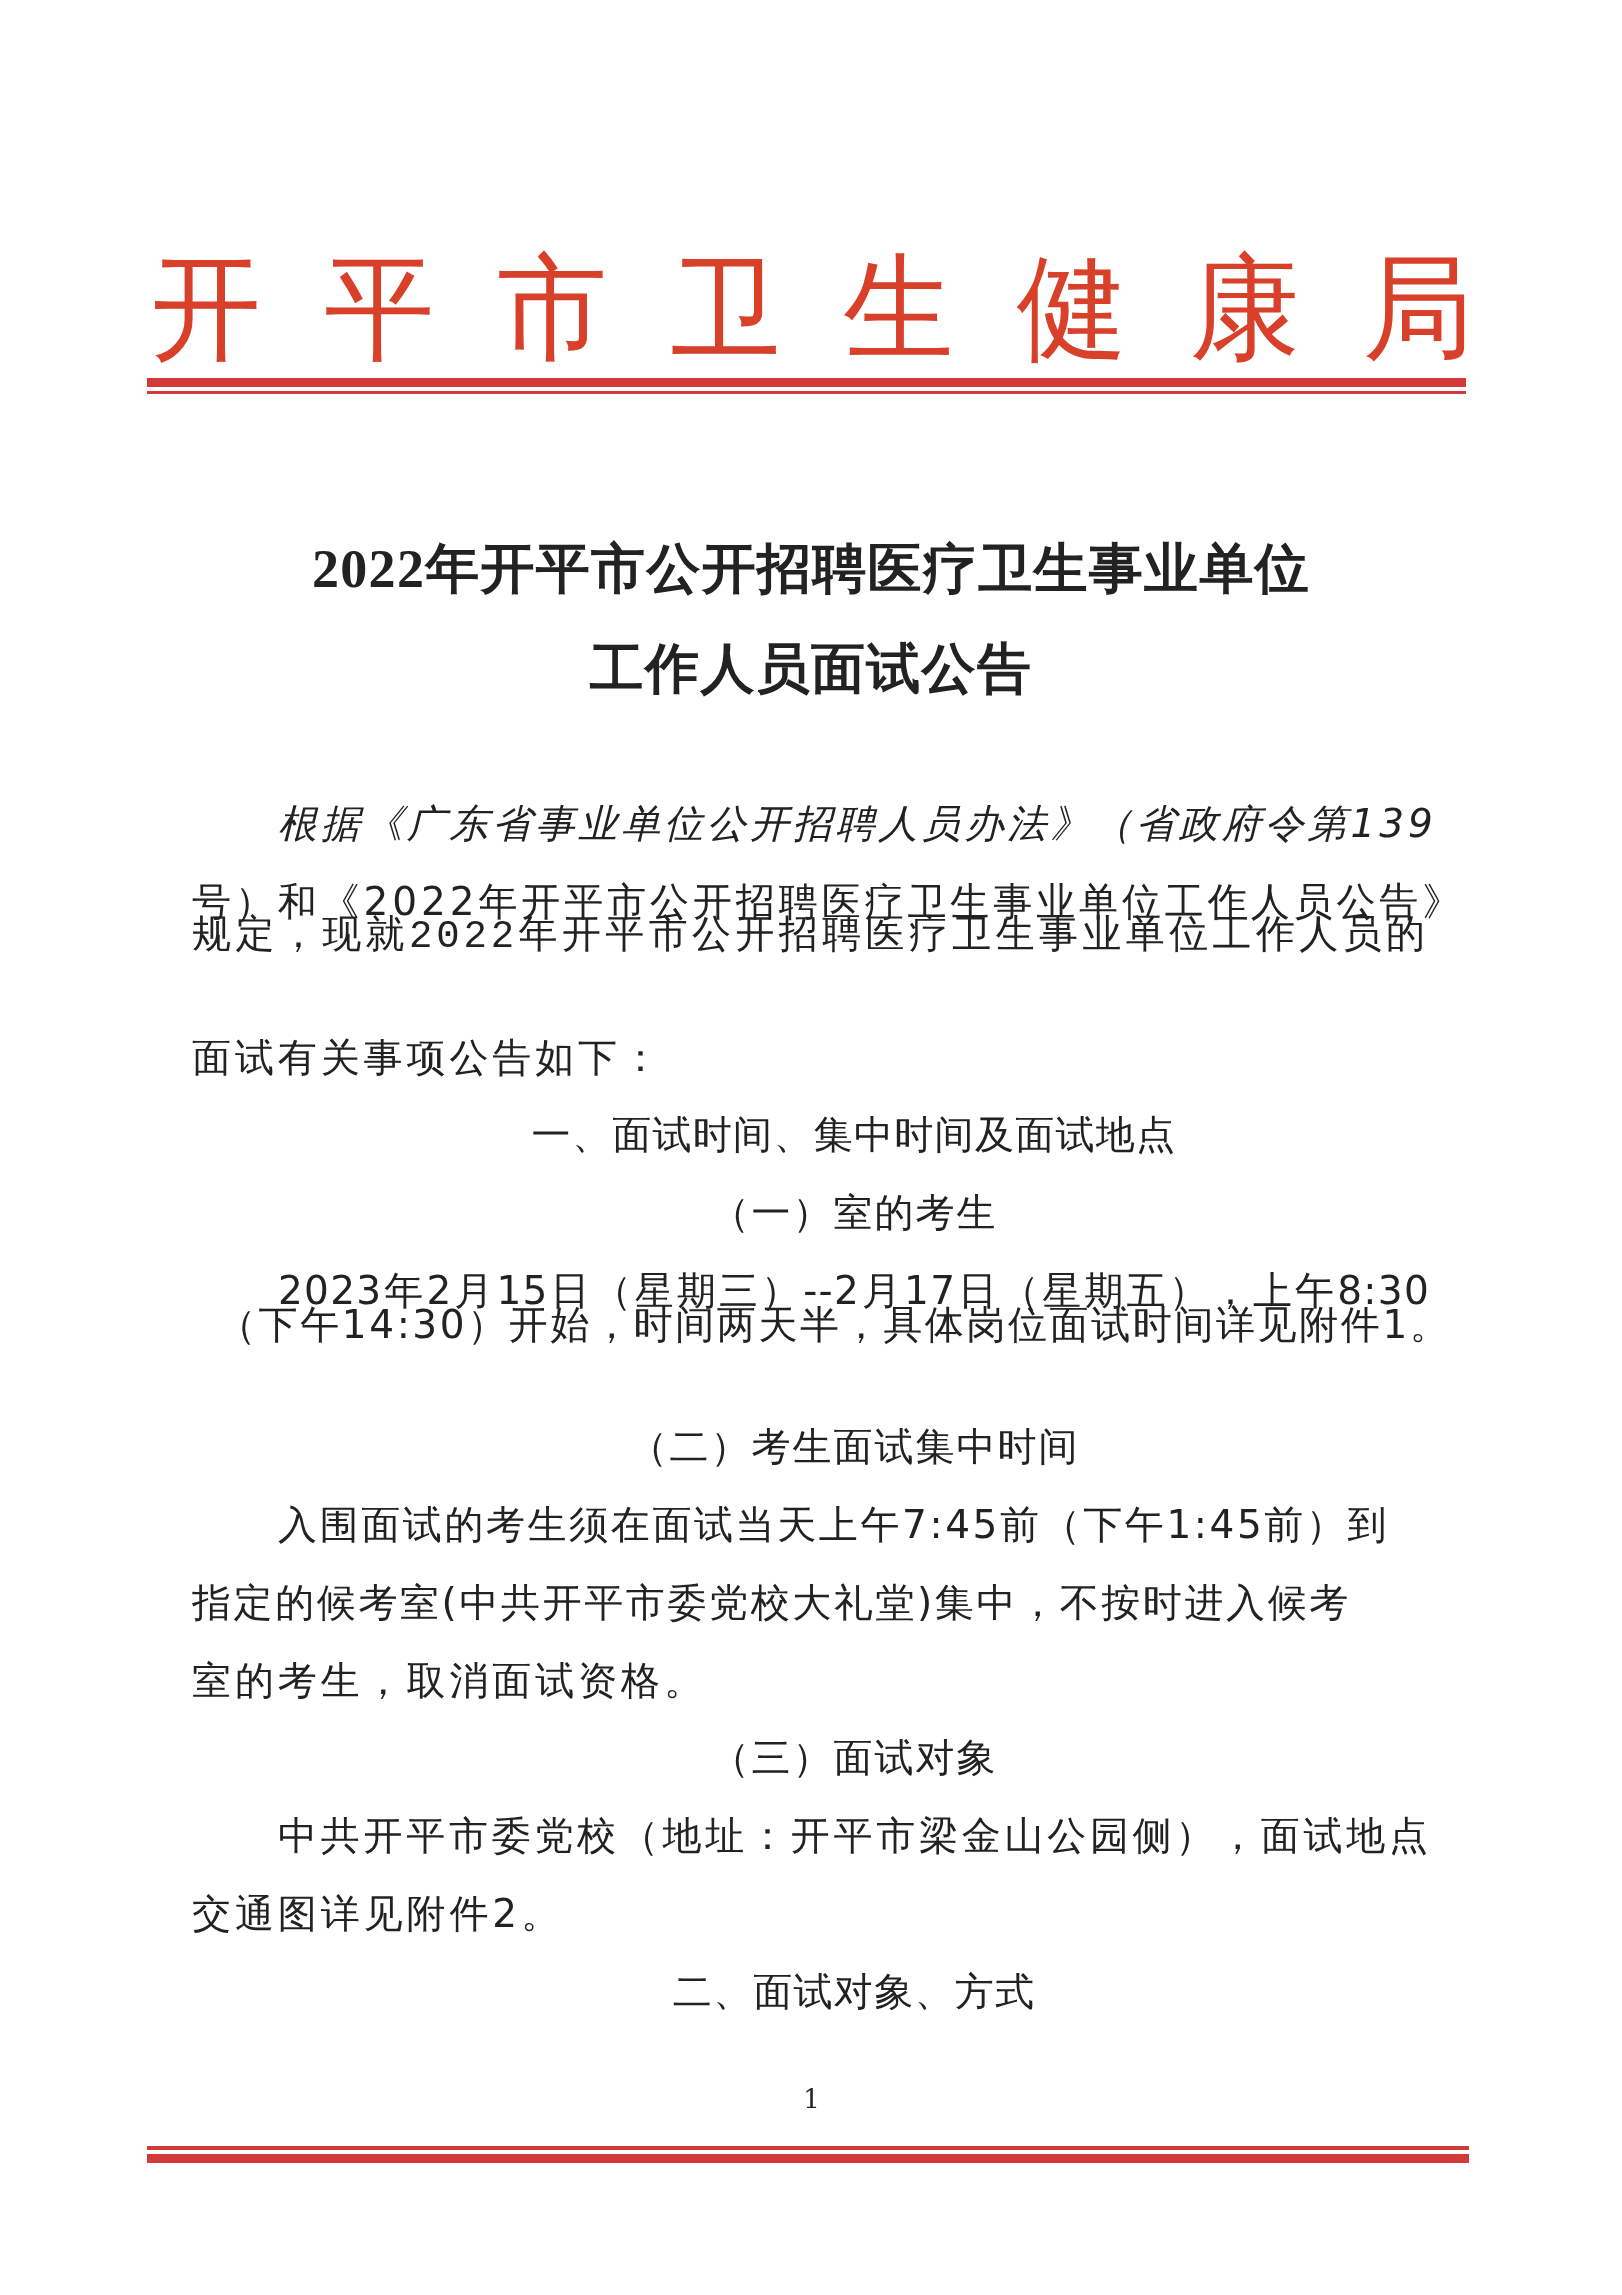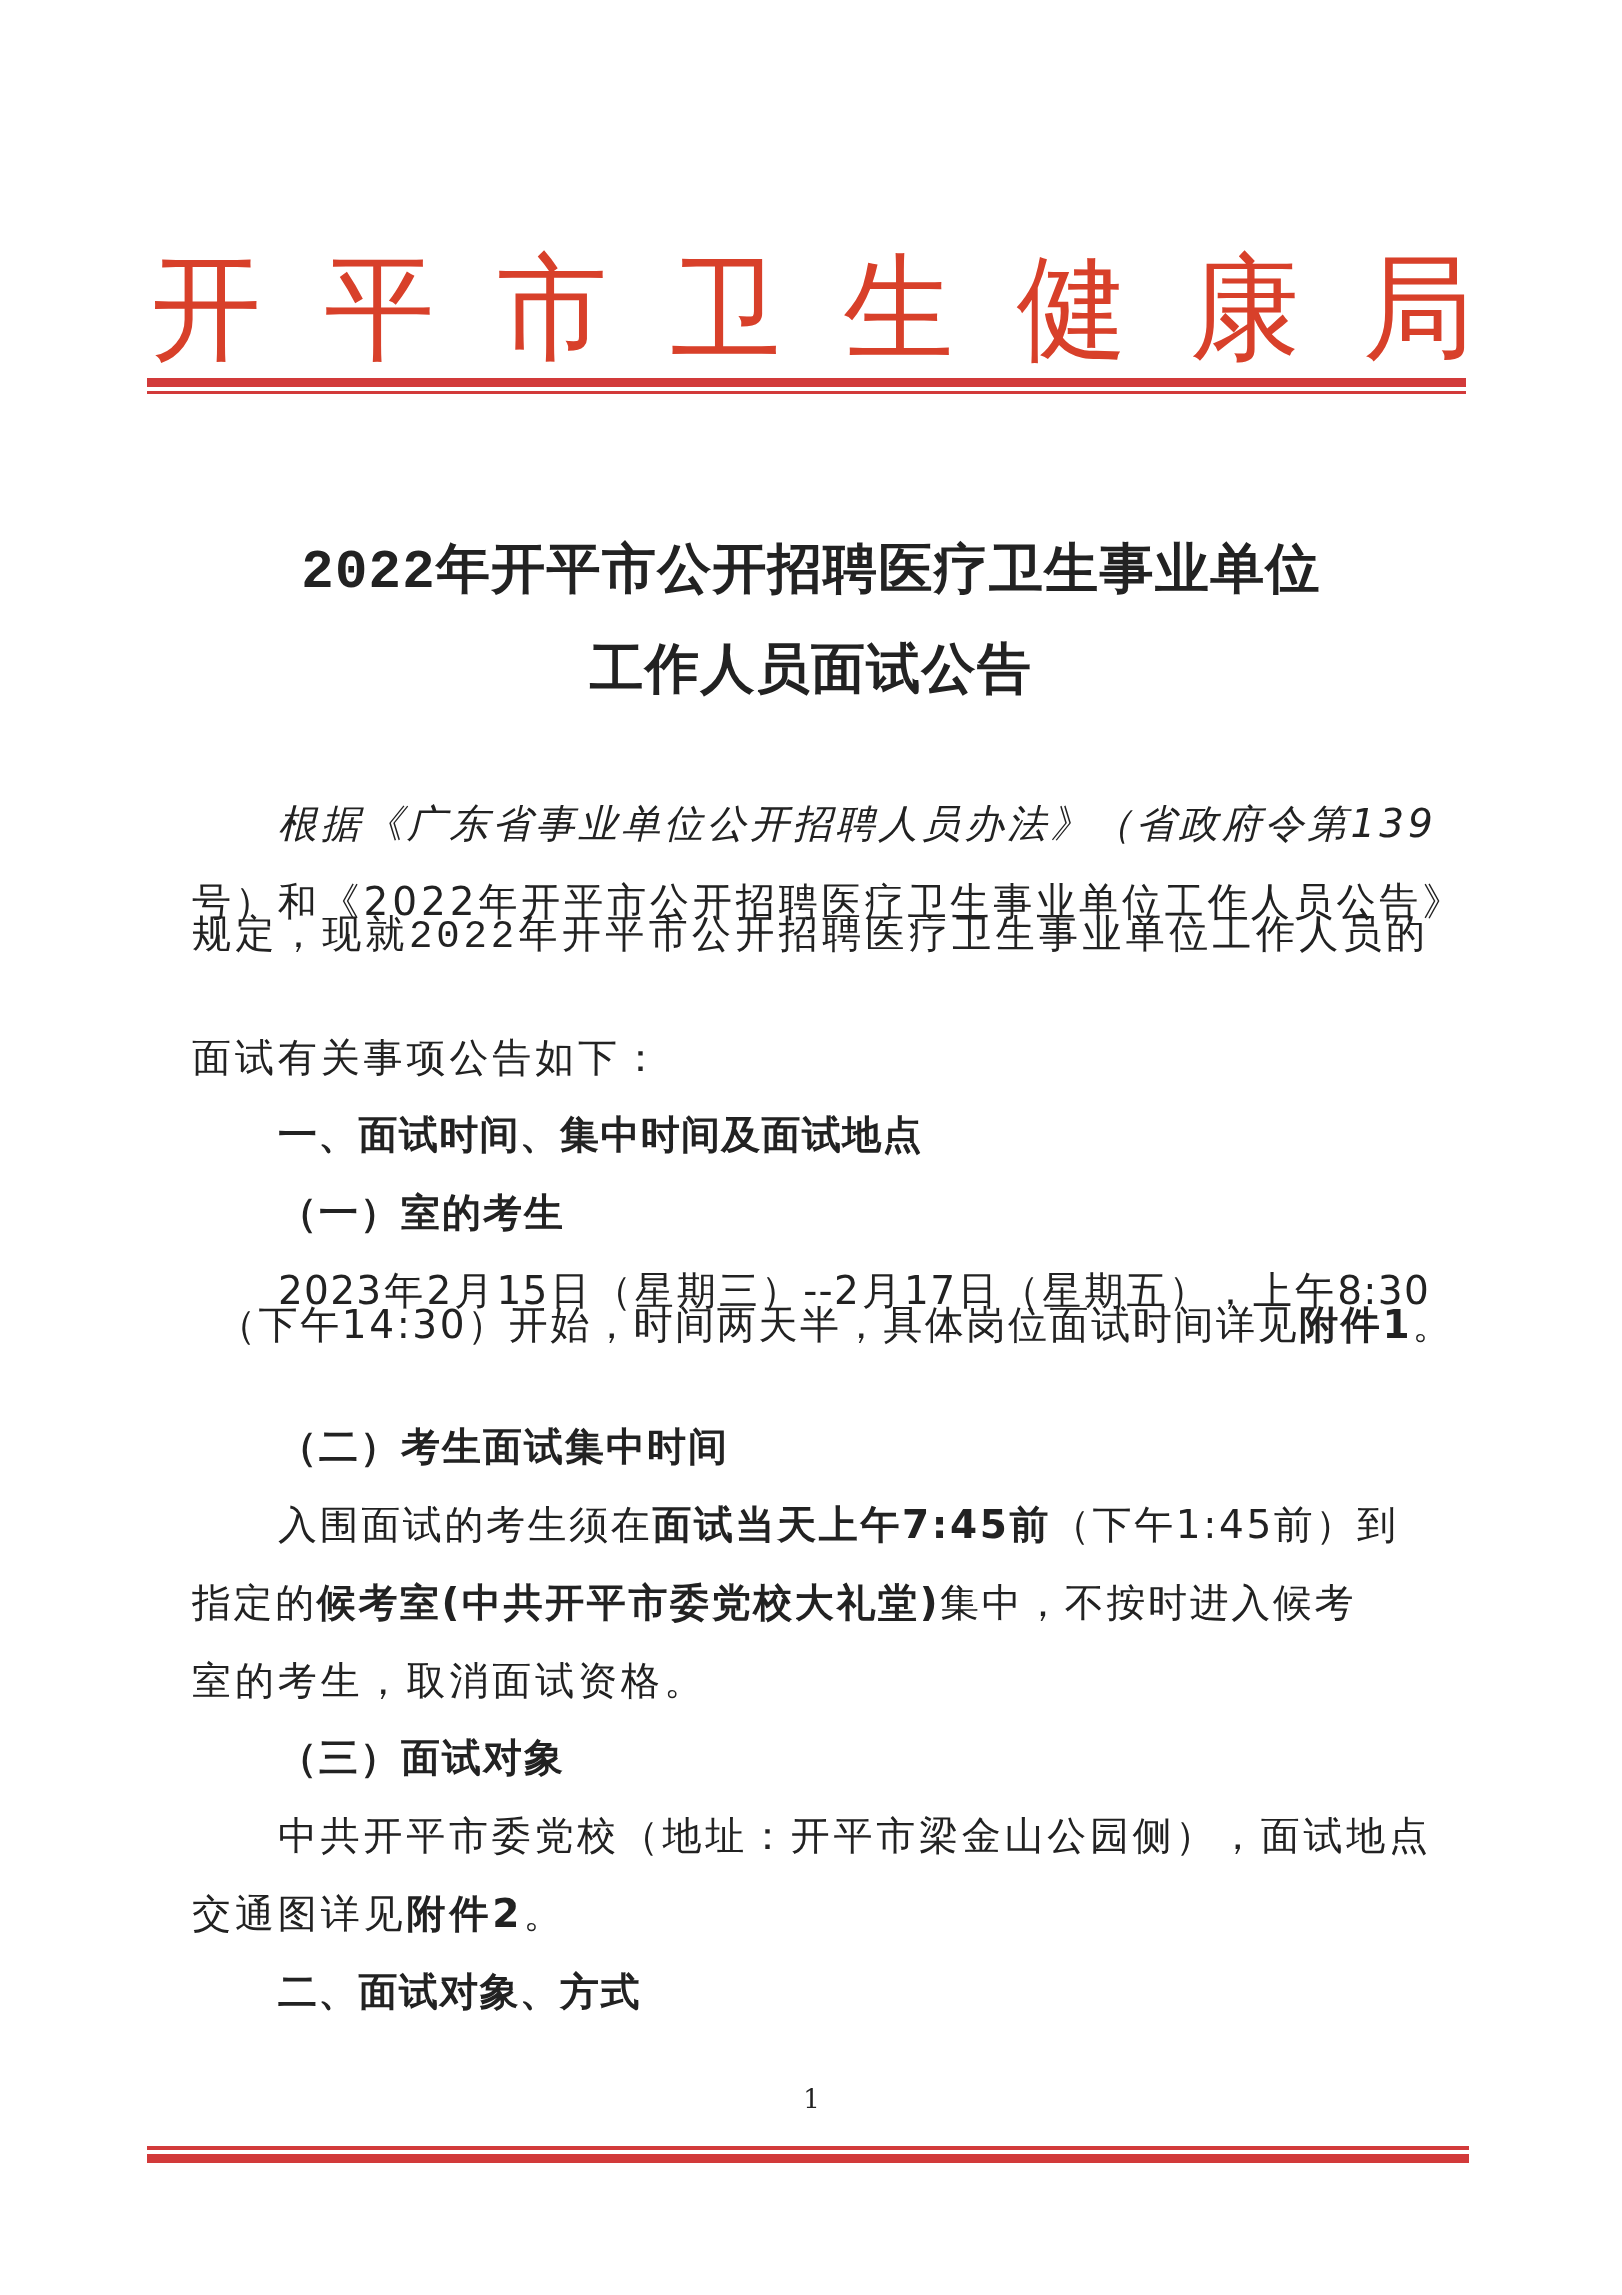--- a/index.html
+++ b/index.html
@@ -9,26 +9,26 @@
               display: flex; justify-content: space-between; align-items: center; }
   .masthead span { font-family: "DejaVu Serif", serif; font-size: 110px; color: #d8402a;
                    line-height: 1; font-weight: normal; transform: scaleY(1.05); }
   .rule-top { position: absolute; left: 147px; width: 1319px; }
   .rule-top .thick { position: absolute; top: 0; left: 0; width: 100%; height: 9.2px; background: #d23a3a; }
   .rule-top .thin  { position: absolute; top: 13px; left: 0; width: 100%; height: 3.3px; background: #d23a3a; }
   .rule-bottom { position: absolute; left: 147px; width: 1322px; }
   .rule-bottom .thin  { position: absolute; top: 0; left: 0; width: 100%; height: 3.9px; background: #d23a3a; }
   .rule-bottom .thick { position: absolute; top: 7.9px; left: 0; width: 100%; height: 9.2px; background: #d23a3a; }
   .title { position: absolute; left: 0; width: 1622px; text-align: center;
-           font-family: Liberation Mono, monospace; font-weight: bold; font-size: 54px; color: #222; letter-spacing: 1.3px; }
+           font-family: Liberation Serif, serif; font-weight: bold; font-size: 54px; color: #222; letter-spacing: 1.3px; }
   .line { position: absolute; left: 192px; width: 1237px; font-family: "DejaVu Sans", sans-serif;
           font-size: 39px; color: #222; white-space: nowrap; letter-spacing: 3.9px; }
   .line.indent { left: 278px; width: 1152px; }
   .line.justify { text-align: justify; text-align-last: justify; }
-  .bold { font-weight: bold; }
+  .bold { font-weight: normal; text-align: center; }
   .page-num { position: absolute; left: 0; width: 1623px; top: 2084px; text-align: center;
               font-family: "DejaVu Serif", serif; font-size: 26px; color: #222; }
 </style>
 </head>
 <body>
 
 <div class="masthead">
   <span>开</span>
   <span>平</span>
   <span>市</span>

